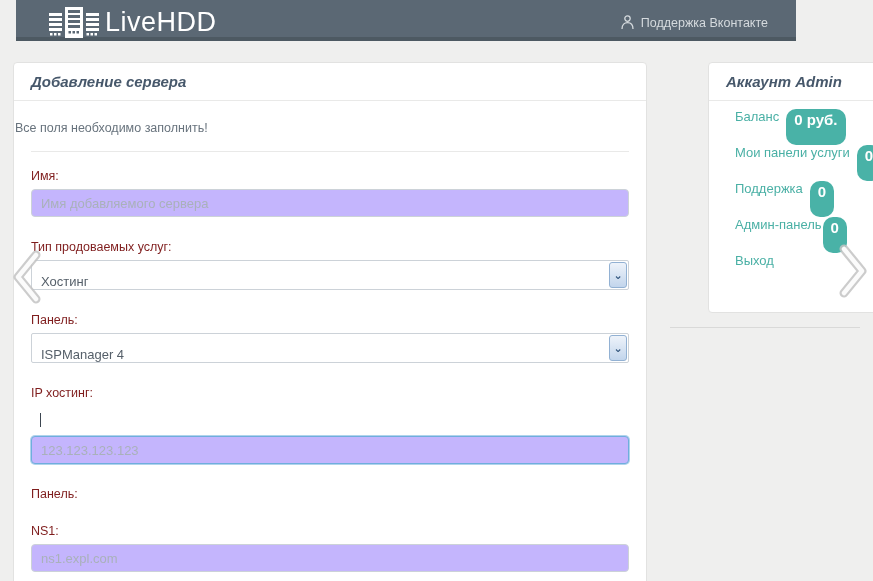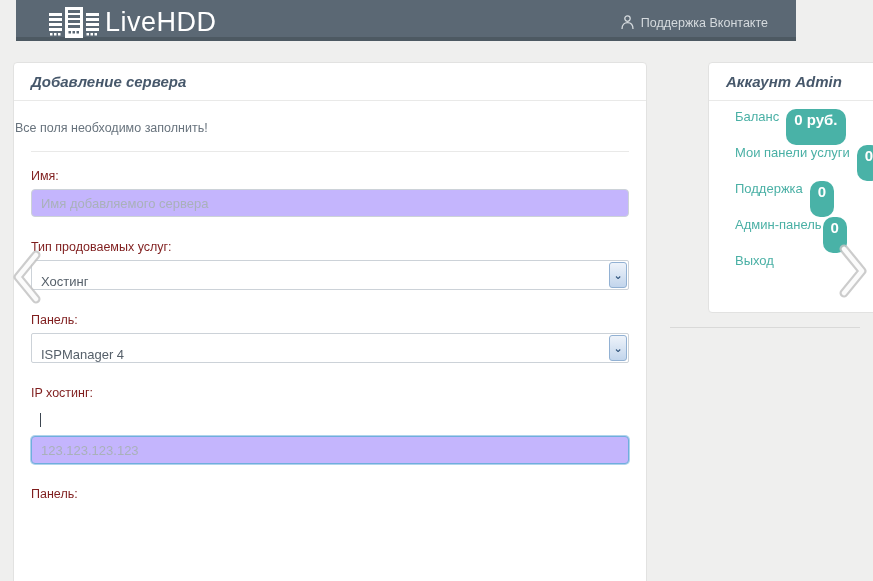--- a/index.html
+++ b/index.html
@@ -174,20 +174,26 @@
       <div class="input-wrap focused">
         <input class="text-input" type="text" placeholder="123.123.123.123" style="">
         <span class="caret"></span>
       </div>
     </div>
 
     <div class="field">
       <label class="field-label">Панель:</label>
     </div>
 
+    <div class="field">
+      <label class="field-label">NS1:</label>
+      <div class="input-wrap">
+        <input class="text-input" type="text" placeholder="ns1.expl.com" style="">
+      </div>
+    </div>
 
   </div>
 </div>
 
 <div class="card sidebar-card">
   <div class="card-header">
     <span class="card-title">Аккаунт Admin</span>
   </div>
   <div class="sidebar-nav">
     <div class="nav-item">

